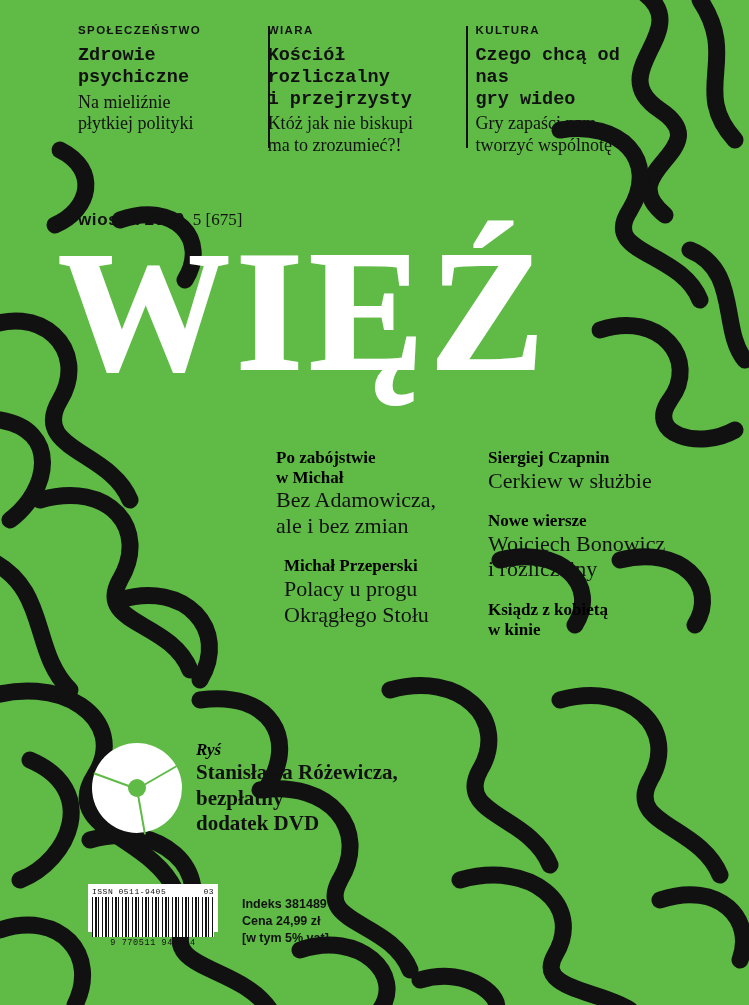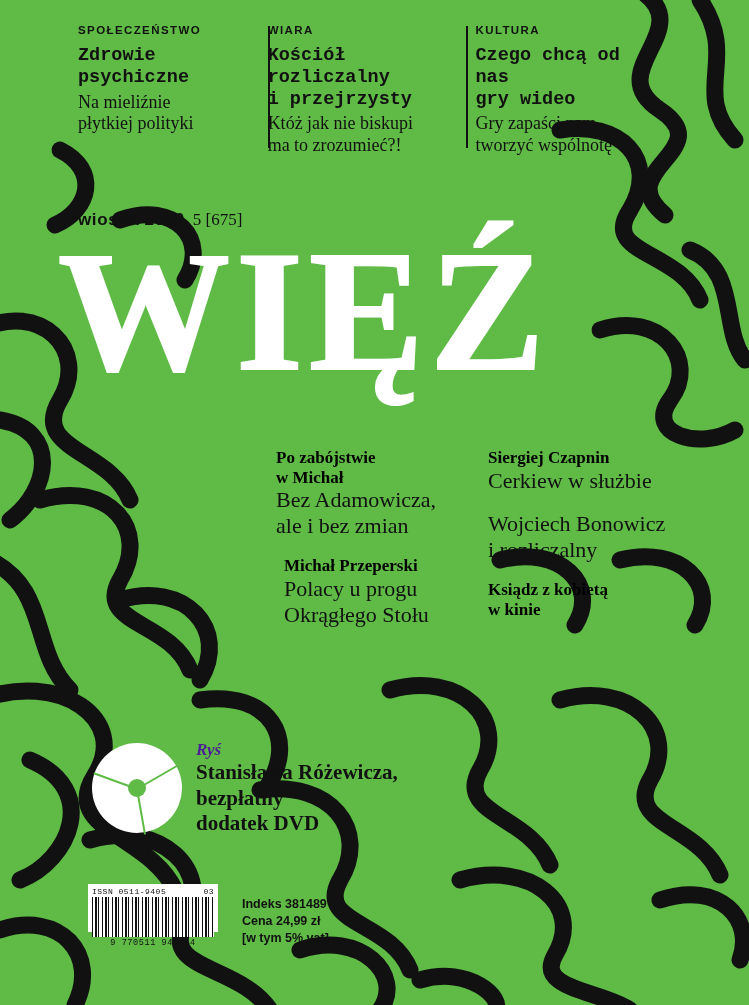--- a/index.html
+++ b/index.html
@@ -178,21 +178,21 @@
     transform-origin: 0 50%;
   }
   .dvd-text {
     max-width: 250px;
   }
   .dvd-text .d1 {
     font-family: "Liberation Serif", serif;
     font-style: italic;
     font-weight: bold;
     font-size: 17px;
-    color: #4c1d95;
+    color: #000000;
     line-height: 1.2;
   }
   .dvd-text .d2 {
     font-family: "Liberation Serif", serif;
     font-weight: bold;
     font-size: 21px;
     color: #111;
     line-height: 1.2;
   }
   
@@ -363,20 +363,23 @@
     <div class="col">
       <div class="entry">
         <div class="e-title">
           <div>Siergiej Czapnin</div>
         </div>
         <div class="e-sub">
           <div>Cerkiew w służbie</div>
         </div>
       </div>
       <div class="entry">
+        <div class="e-title">
+          <div>Nowe wiersze</div>
+        </div>
         <div class="e-sub">
           <div>Wojciech Bonowicz</div>
           <div>i rozliczalny</div>
         </div>
       </div>
       <div class="entry">
         <div class="e-title">
           <div>Ksiądz z kobietą</div>
           <div>w kinie</div>
         </div>

